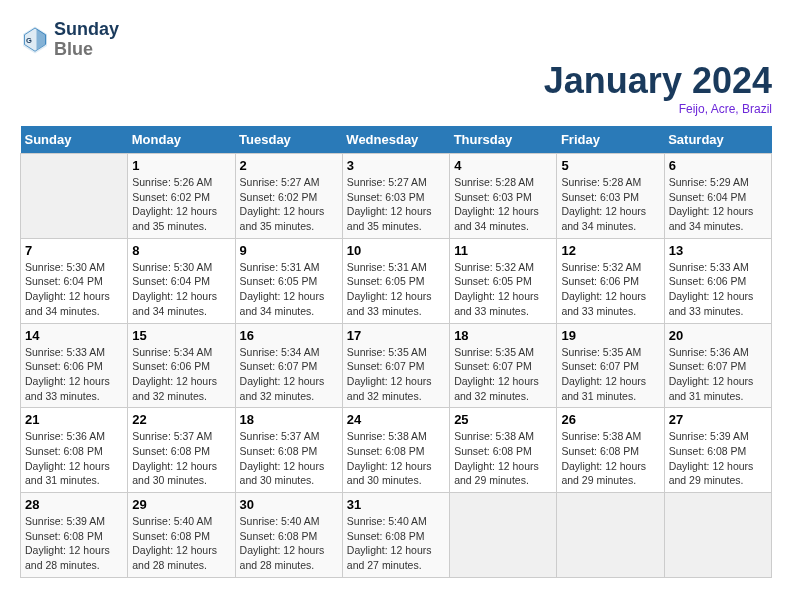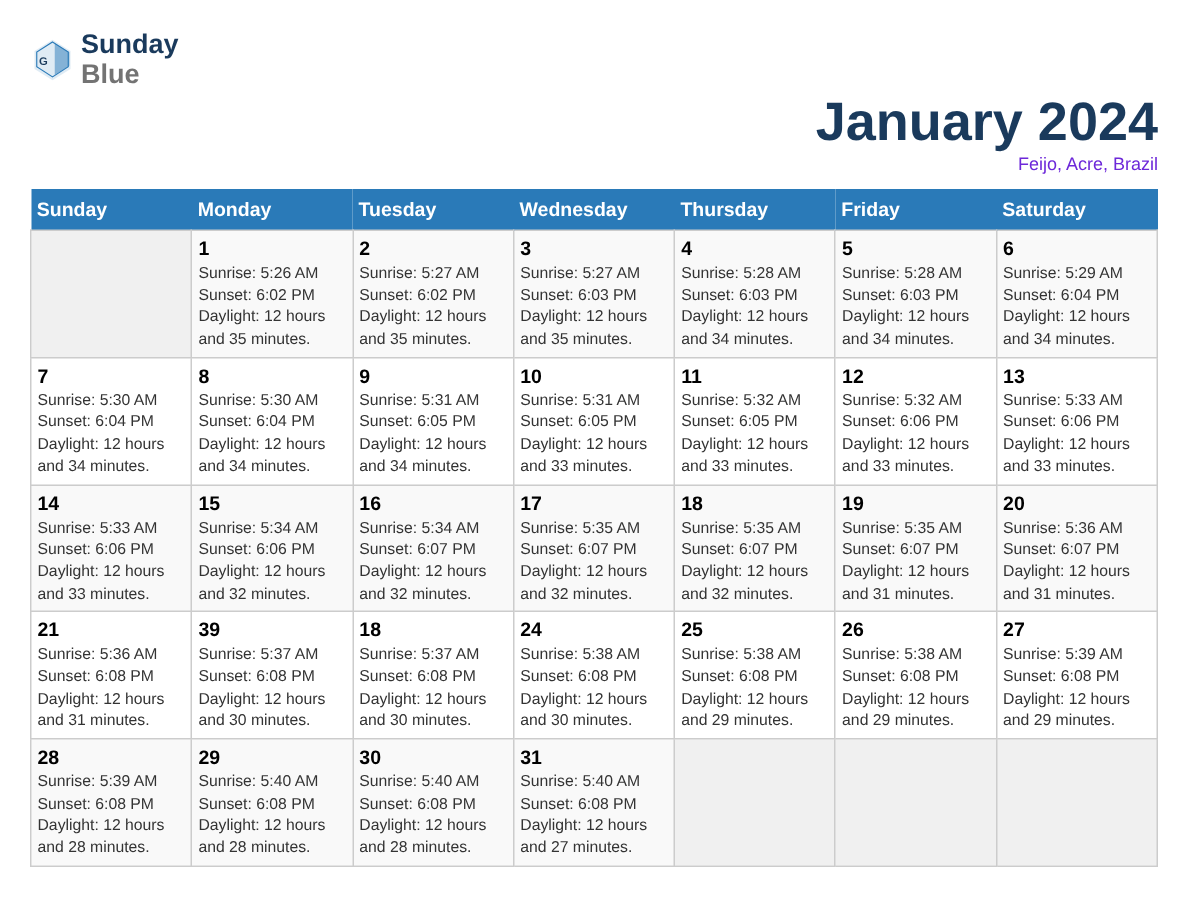--- a/index.html
+++ b/index.html
@@ -213,21 +213,21 @@
           <div class="day-num">20</div>
           <div class="day-info"><span>Sunrise: 5:36 AM</span><br><span>Sunset: 6:07 PM</span><br><span>Daylight: 12 hours</span><br><span>and 31 minutes.</span></div>
         </td>
       </tr>
       <tr>
         <td>
           <div class="day-num">21</div>
           <div class="day-info"><span>Sunrise: 5:36 AM</span><br><span>Sunset: 6:08 PM</span><br><span>Daylight: 12 hours</span><br><span>and 31 minutes.</span></div>
         </td>
         <td>
-          <div class="day-num">39</div>
+          <div class="day-num">22</div>
           <div class="day-info"><span>Sunrise: 5:37 AM</span><br><span>Sunset: 6:08 PM</span><br><span>Daylight: 12 hours</span><br><span>and 30 minutes.</span></div>
         </td>
         <td>
           <div class="day-num">18</div>
           <div class="day-info"><span>Sunrise: 5:37 AM</span><br><span>Sunset: 6:08 PM</span><br><span>Daylight: 12 hours</span><br><span>and 30 minutes.</span></div>
         </td>
         <td>
           <div class="day-num">24</div>
           <div class="day-info"><span>Sunrise: 5:38 AM</span><br><span>Sunset: 6:08 PM</span><br><span>Daylight: 12 hours</span><br><span>and 30 minutes.</span></div>
         </td>

